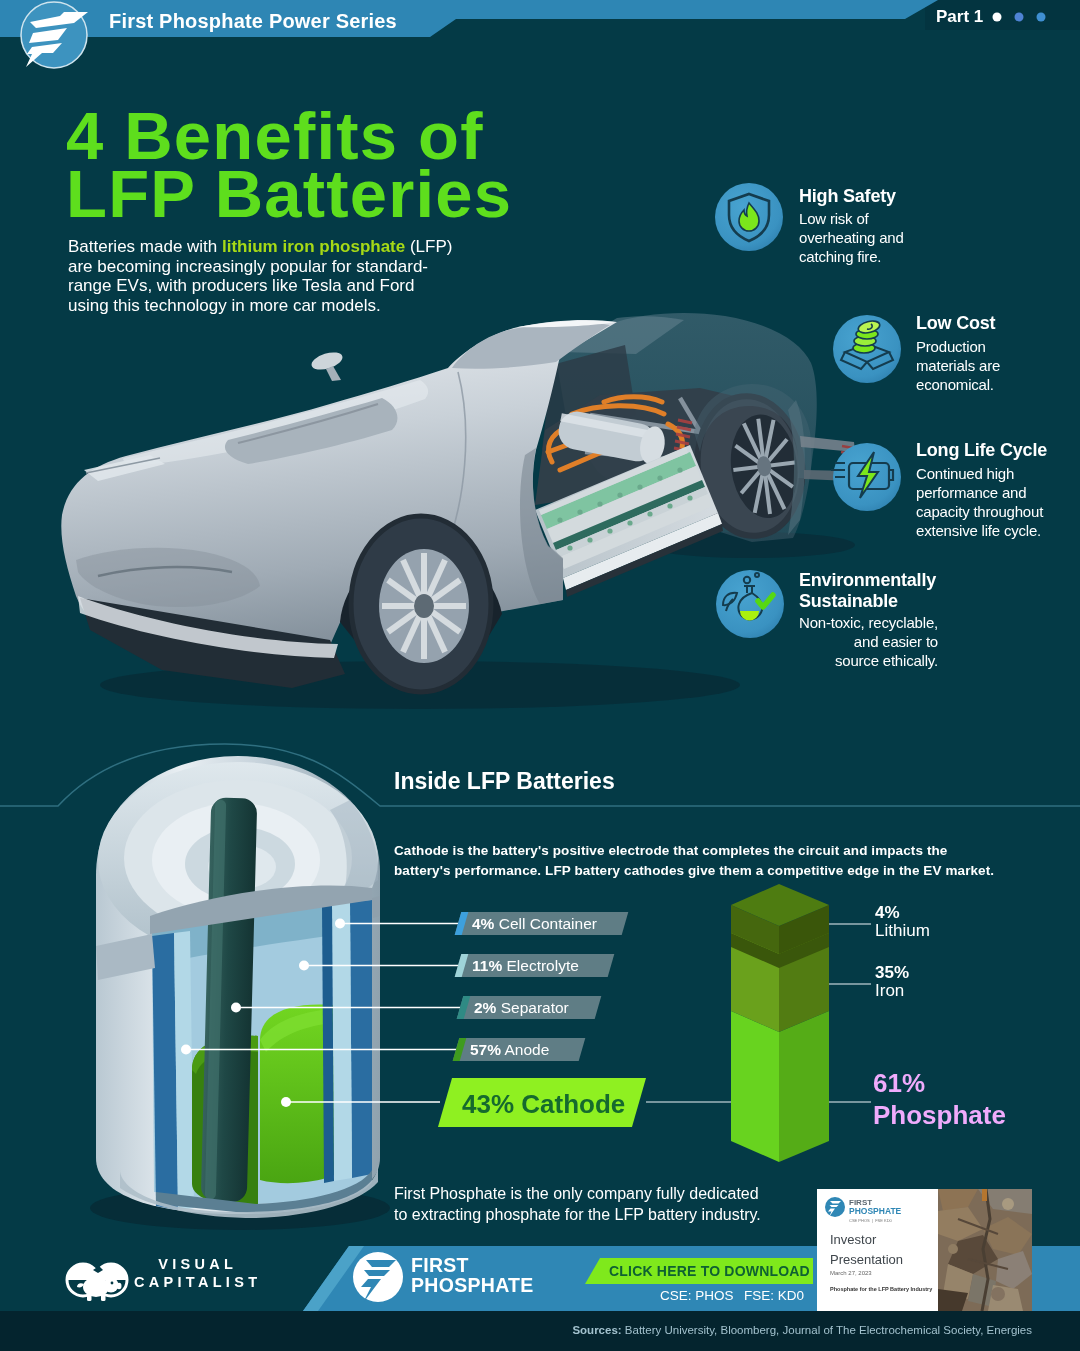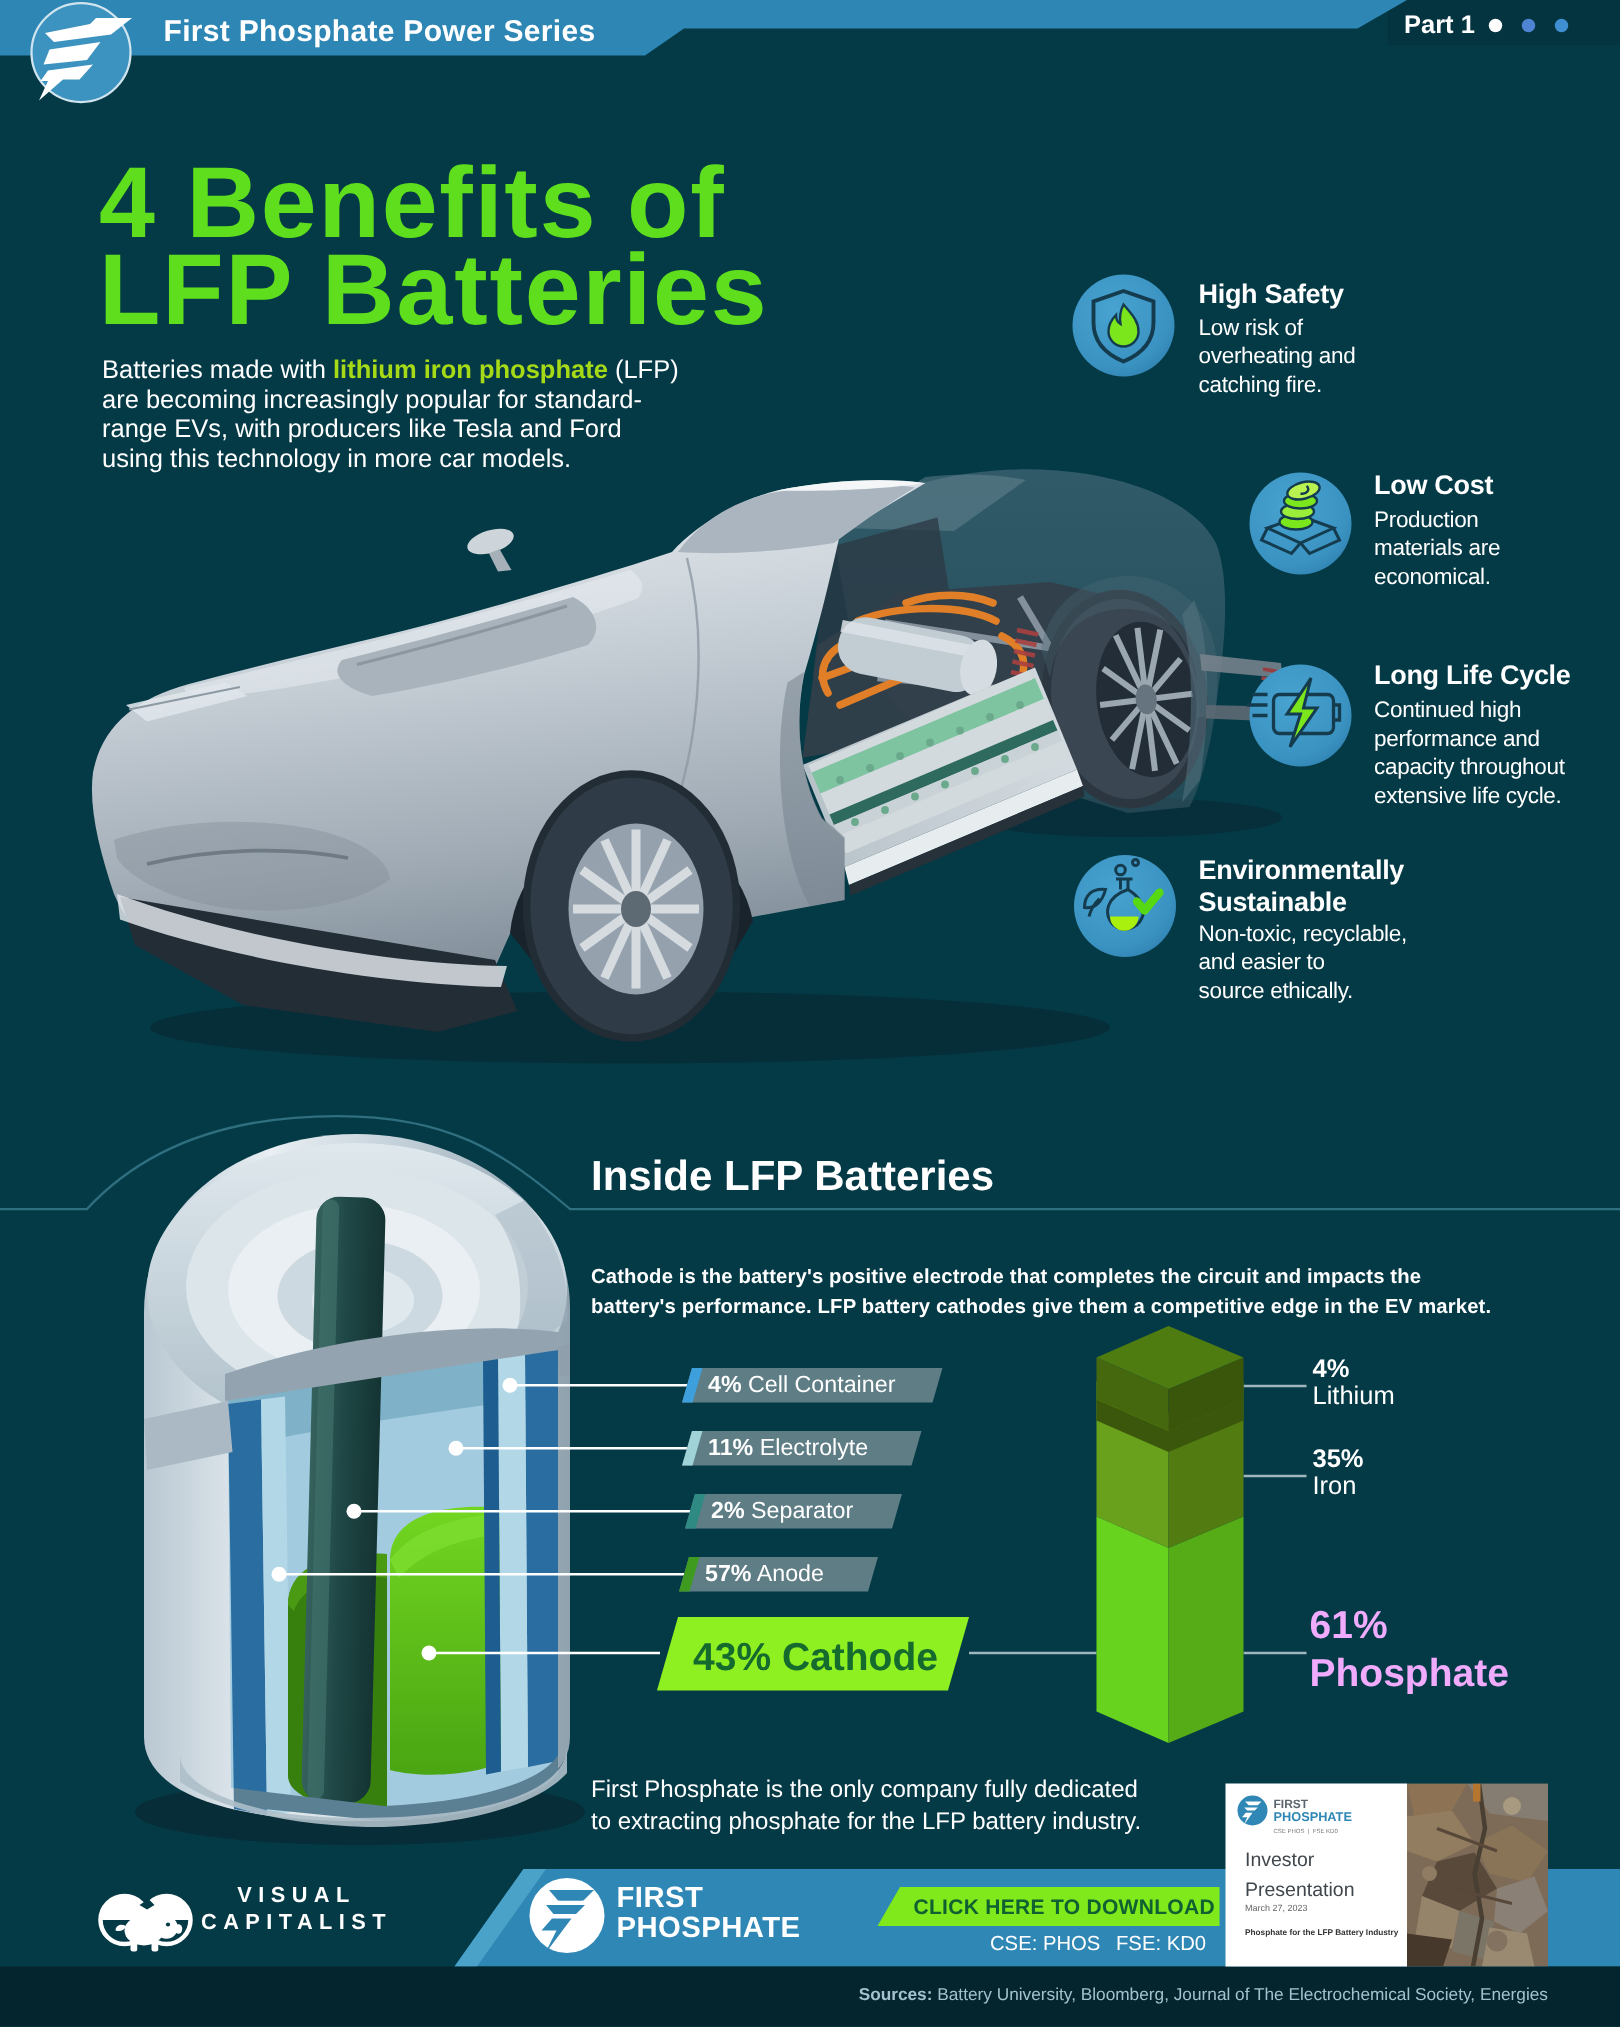--- a/index.html
+++ b/index.html
@@ -34,21 +34,21 @@
 <div class="abs w" style="left:799px;top:186px;font-size:18px;font-weight:bold;letter-spacing:-.2px;">High Safety</div>
 <div class="abs w" style="left:799px;top:209px;font-size:15px;line-height:19px;letter-spacing:-.2px;">Low risk of<br>overheating and<br>catching fire.</div>
 
 <div class="abs w" style="left:916px;top:313px;font-size:18px;font-weight:bold;letter-spacing:-.2px;">Low Cost</div>
 <div class="abs w" style="left:916px;top:337px;font-size:15px;line-height:19px;letter-spacing:-.2px;">Production<br>materials are<br>economical.</div>
 
 <div class="abs w" style="left:916px;top:440px;font-size:18px;font-weight:bold;letter-spacing:-.2px;">Long Life Cycle</div>
 <div class="abs w" style="left:916px;top:464px;font-size:15px;line-height:19px;letter-spacing:-.2px;">Continued high<br>performance and<br>capacity throughout<br>extensive life cycle.</div>
 
 <div class="abs w" style="left:799px;top:570px;font-size:18px;line-height:21px;font-weight:bold;letter-spacing:-.2px;">Environmentally<br>Sustainable</div>
-<div class="abs w" style="left:799px;top:613px;font-size:15px;line-height:19px;letter-spacing:-.2px;">Non-toxic, recyclable,<br>and easier to<br>source ethically.</div>
+<div class="abs w" style="left:799px;top:613px;font-size:15px;line-height:19px;letter-spacing:-.2px;text-align:right;">Non-toxic, recyclable,<br>and easier to<br>source ethically.</div>
 
 <svg class="abs" style="left:0;top:0;" width="1080" height="760" viewBox="0 0 1080 760">
   <defs>
     <linearGradient id="carbody" x1="0" y1="0" x2="0.2" y2="1">
       <stop offset="0%" stop-color="#eef1f4"></stop>
       <stop offset="40%" stop-color="#c9d1d8"></stop>
       <stop offset="78%" stop-color="#a0abb5"></stop>
       <stop offset="100%" stop-color="#828f9a"></stop>
     </linearGradient>
     <linearGradient id="ghostg" x1="0" y1="0" x2="0" y2="1">
@@ -264,21 +264,21 @@
     </g>
     <path d="M740 611 h19 a9.5 9.5 0 0 1 -19 0z" fill="#aaf00f"></path>
     <path d="M758 601 l5 6 l10 -12" fill="none" stroke="#56d813" stroke-width="5.5" stroke-linecap="round" stroke-linejoin="round"></path>
   </g>
 </svg>
 
 <svg class="abs" style="left:0;top:730px;" width="1080" height="90" viewBox="0 0 1080 90">
   <path d="M0 76 H58 C 95 36 150 14 225 14 C 300 14 335 38 380 76 H1080" fill="none" stroke="#2f6f80" stroke-width="1.5"></path>
 </svg>
 
-<div class="abs w" style="left:394px;top:768px;font-size:28px;font-weight:bold;letter-spacing:0px;">Inside LFP Batteries</div>
+<div class="abs w" style="left:394px;top:768px;font-size:23px;font-weight:bold;letter-spacing:0px;">Inside LFP Batteries</div>
 <div class="abs w" style="left:394px;top:841px;font-size:13.5px;line-height:19.5px;font-weight:bold;letter-spacing:.1px;">Cathode is the battery's positive electrode that completes the circuit and impacts the<br>battery's performance. LFP battery cathodes give them a competitive edge in the EV market.</div>
 
 <div class="abs w" style="left:394px;top:1183px;font-size:16px;line-height:21px;">First Phosphate is the only company fully dedicated<br>to extracting phosphate for the LFP battery industry.</div>
 
 <svg class="abs" style="left:60px;top:740px;" width="340" height="500" viewBox="0 0 340 500">
   <defs>
     <linearGradient id="shellg" x1="0" y1="0" x2="1" y2="0">
       <stop offset="0%" stop-color="#b9c8d2"></stop>
       <stop offset="30%" stop-color="#e9eff3"></stop>
       <stop offset="60%" stop-color="#c3d0d9"></stop>

